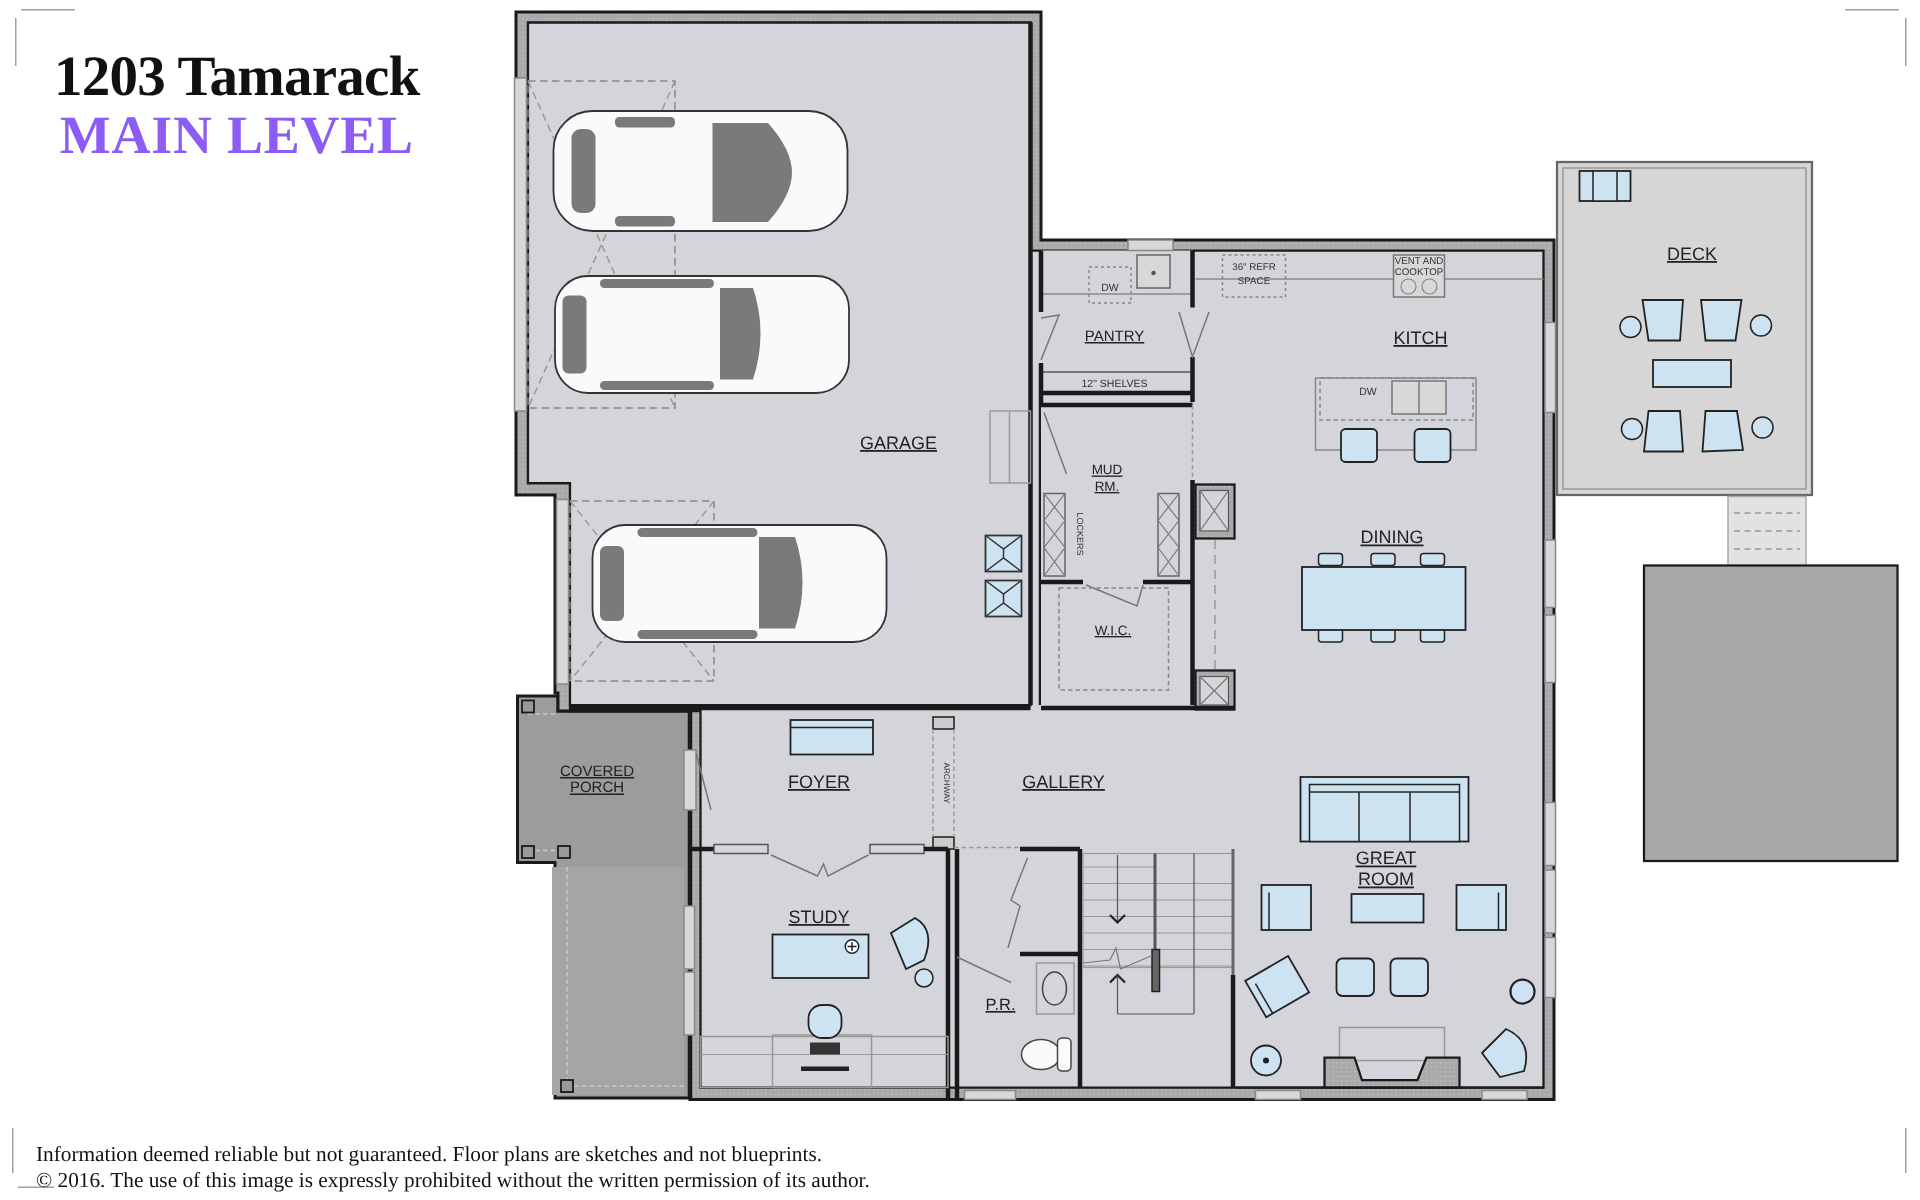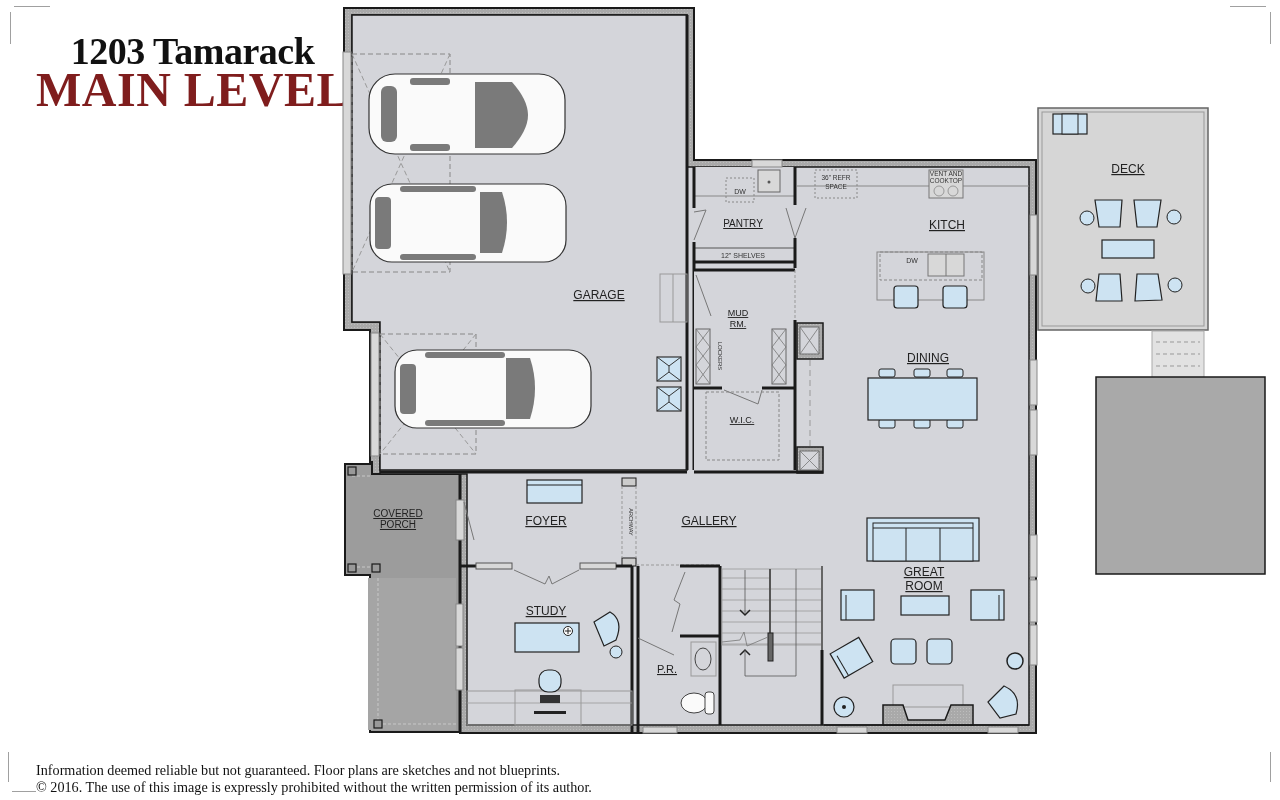--- a/index.html
+++ b/index.html
@@ -1,22 +1,22 @@
 <!DOCTYPE html>
 <html><head>
 <meta charset="utf-8">
 <style>
   * { box-sizing: border-box; margin: 0; padding: 0; }
   html, body { width: 1280px; height: 800px; background: #ffffff; overflow: hidden; }
   body { position: relative; font-family: "Liberation Sans", sans-serif; }
   .title-block { position: absolute; left: 36px; top: 32px; }
   .title-main { font-family: "Liberation Serif", "DejaVu Serif", serif; font-weight: bold; font-size: 38px; color: #111; line-height: 38px; letter-spacing: -0.5px; text-align: center; }
-  .title-sub { font-family: "Liberation Serif", "DejaVu Serif", serif; font-weight: bold; font-size: 48px; color: #7f1d1d; line-height: 40px; letter-spacing: 0.5px; text-align: center; }
+  .title-sub { font-family: "Liberation Serif", "DejaVu Serif", serif; font-weight: bold; font-size: 36px; color: #8b5cf6; line-height: 40px; letter-spacing: 0.5px; text-align: center; }
   .crop-mark { position: absolute; background: #a0a0a0; }
-  .footer { position: absolute; left: 36px; top: 762px; font-family: "Liberation Serif", "DejaVu Serif", serif; font-size: 14.2px; color: #111; line-height: 16.5px; }
+  .footer { position: absolute; left: 24px; top: 762px; font-family: "Liberation Serif", "DejaVu Serif", serif; font-size: 14.2px; color: #111; line-height: 16.5px; }
   svg.plan { position: absolute; left: 0; top: 0; }
   .lbl { font-family: "Liberation Sans", sans-serif; fill: #222; text-decoration: underline; }
 </style>
 </head>
 <body>
 
 <div class="crop-mark" style="left:14px;top:6px;width:36px;height:1px;"></div>
 <div class="crop-mark" style="left:10px;top:12px;width:1px;height:32px;"></div>
 <div class="crop-mark" style="left:1230px;top:6px;width:36px;height:1px;"></div>
 <div class="crop-mark" style="left:1270px;top:12px;width:1px;height:32px;"></div>

